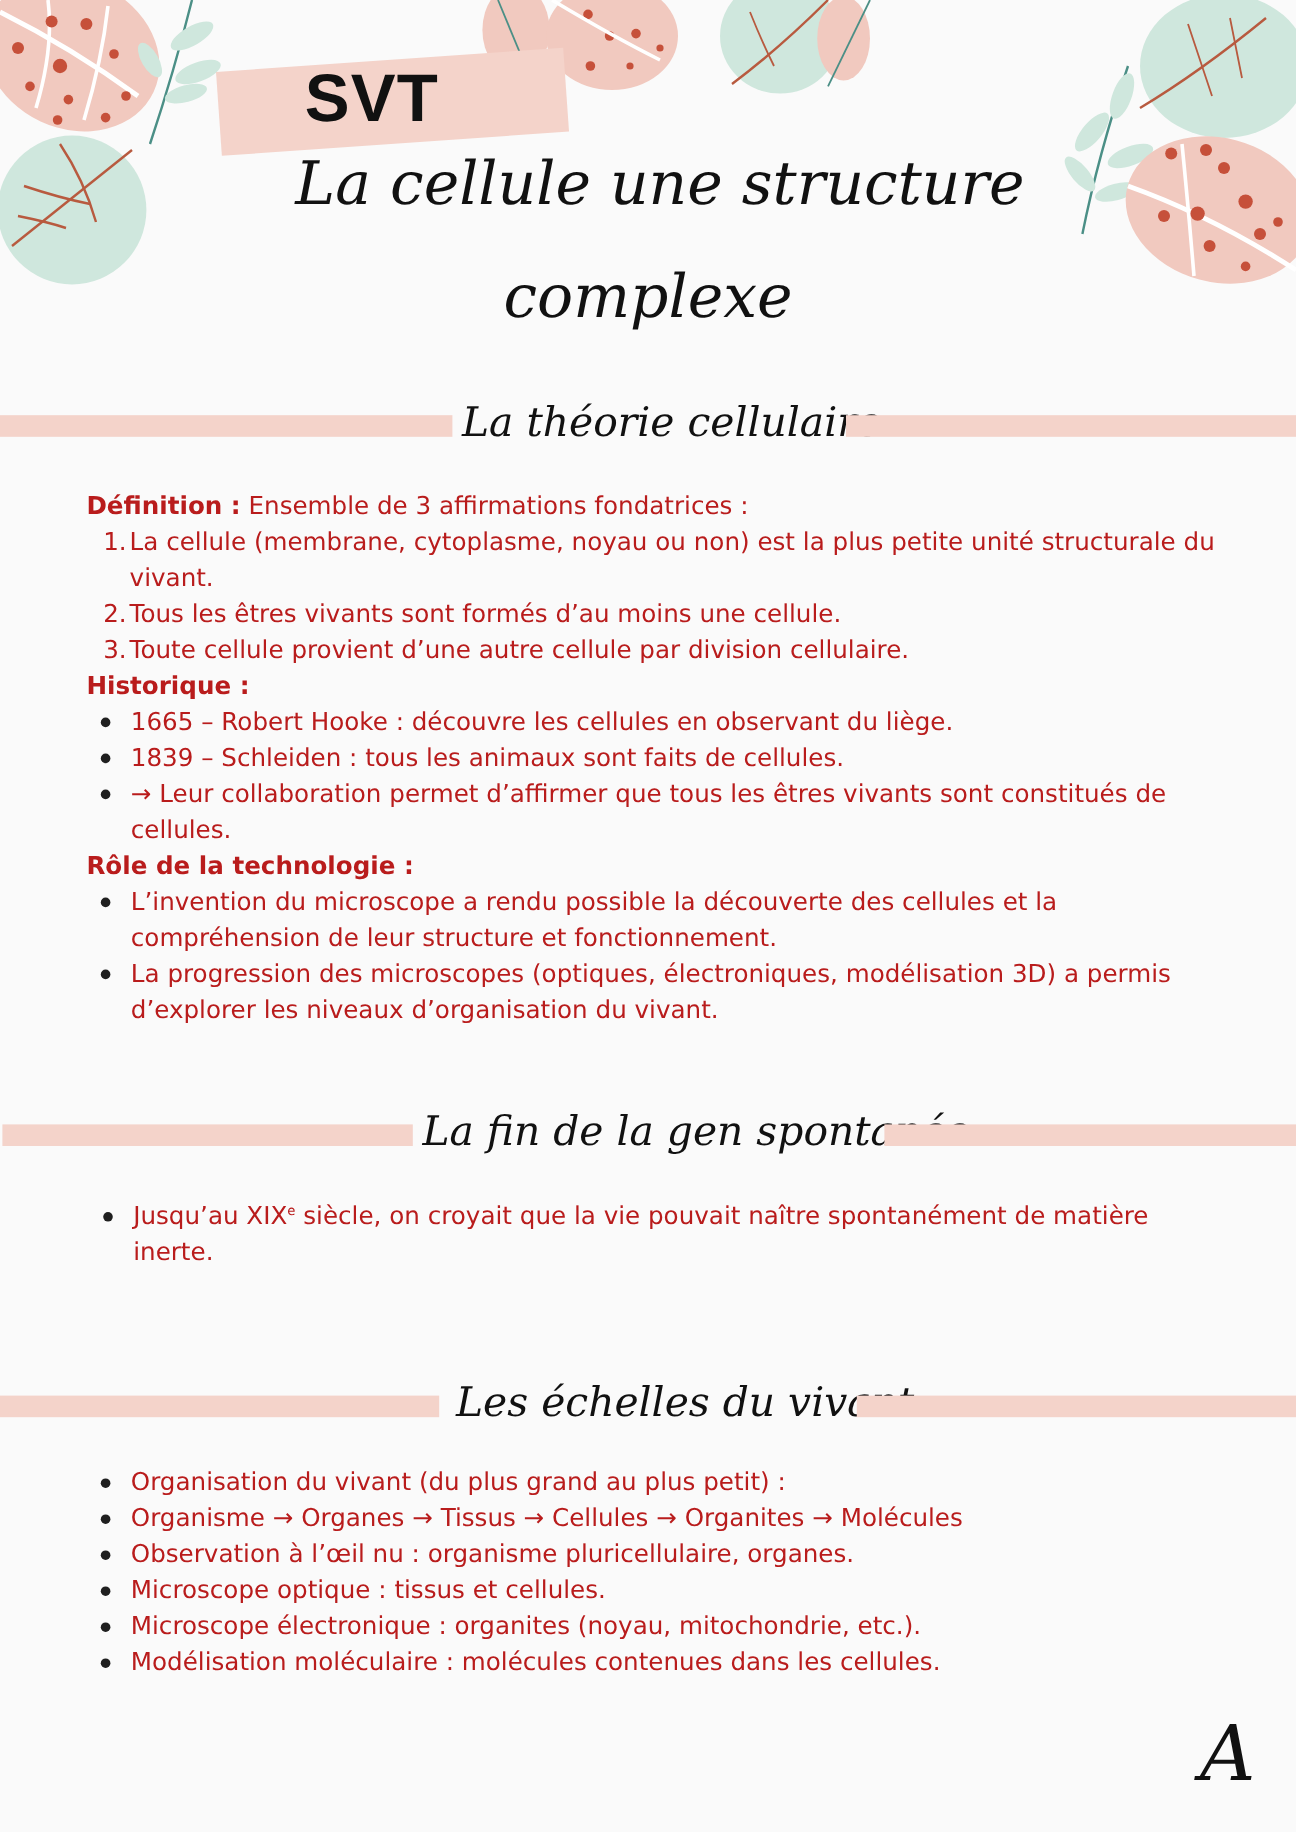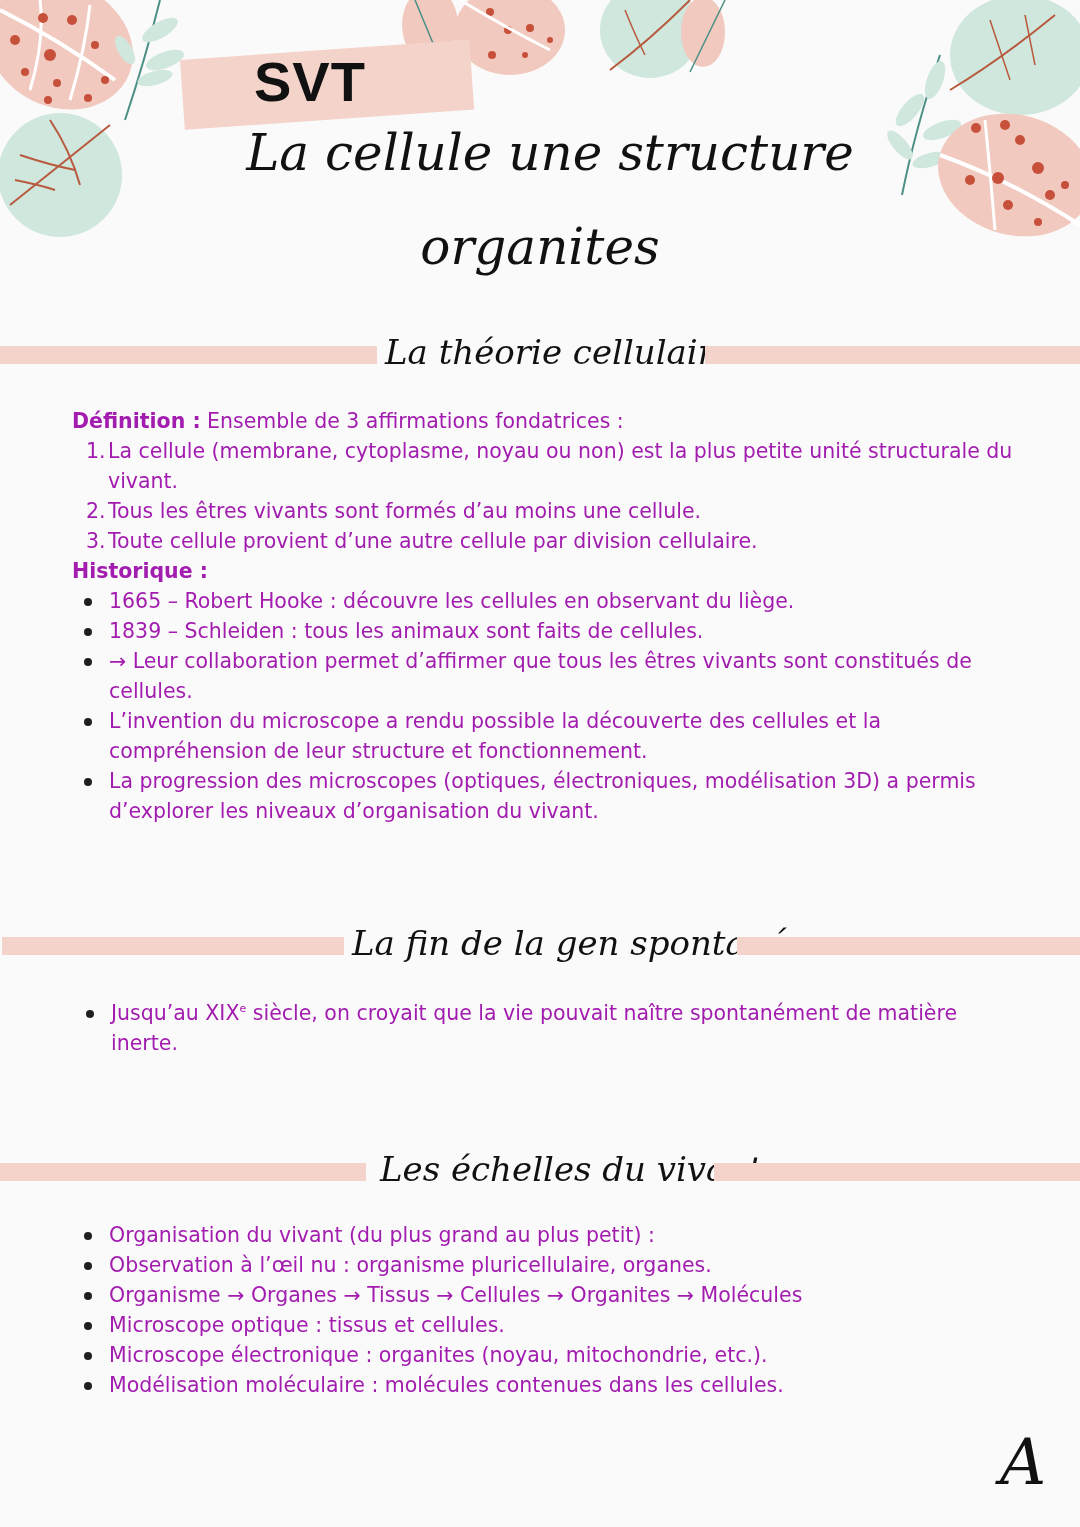--- a/index.html
+++ b/index.html
@@ -28,21 +28,21 @@
     .section-head { position: absolute; left: 0; width: 1080px; height: 60px; }
     .section-head .bar-l, .section-head .bar-r {
       position: absolute; top: 24px; height: 18px; background: #f4d3ca;
     }
     .section-head .label {
       position: absolute; top: 0; font-family: "DejaVu Serif", serif; font-style: italic;
       font-size: 34px; color: #111; white-space: nowrap; line-height: 60px;
     }
     .content {
       position: absolute; left: 72px; width: 950px;
-      font-family: "DejaVu Sans", sans-serif; font-size: 20.5px; line-height: 30px; color: #a21caf;
+      font-family: "DejaVu Sans", sans-serif; font-size: 20.5px; line-height: 30px; color: #b91c1c;
     }
     .content p { margin: 0; }
     .content b { font-weight: 700; }
     ol, ul { margin: 0; padding: 0; list-style: none; }
     ol li { position: relative; padding-left: 36px; }
     ol li .num { position: absolute; left: 14px; top: 0; }
     ul li { position: relative; padding-left: 37px; }
     ul li::before {
       content: ""; position: absolute; left: 12px; top: 12px; width: 8px; height: 8px;
       border-radius: 50%; background: #1f1f1f;
@@ -133,41 +133,42 @@
     <circle cx="170" cy="195" r="5"></circle>
       <circle cx="128" cy="205" r="5"></circle>
       <circle cx="158" cy="222" r="4"></circle>
     <circle cx="185" cy="185" r="4"></circle>
   </g>
 </svg>
 
 <div class="svt-band"></div>
 <div class="svt-label">SVT</div>
 <div class="main-title t1">La cellule une structure</div>
-<div class="main-title t2">organites</div>
+<div class="main-title t2">complexe</div>
 
 <div class="section-head" style="top:322px">
   <div class="bar-l" style="left:0;width:377px"></div>
   <div class="label" style="left:385px">La théorie cellulaire</div>
   <div class="bar-r" style="left:705px;width:375px"></div>
 </div>
 
 <div class="content" style="top:406px">
   <p><b>Définition :</b><span> Ensemble de 3 affirmations fondatrices :</span></p>
   <ol>
     <li><span class="num">1.</span><span>La cellule (membrane, cytoplasme, noyau ou non) est la plus petite unité structurale du vivant.</span></li>
     <li><span class="num">2.</span><span>Tous les êtres vivants sont formés d’au moins une cellule.</span></li>
     <li><span class="num">3.</span><span>Toute cellule provient d’une autre cellule par division cellulaire.</span></li>
   </ol>
   <p><b>Historique :</b></p>
   <ul>
     <li>1665 – Robert Hooke : découvre les cellules en observant du liège.</li>
     <li>1839 – Schleiden : tous les animaux sont faits de cellules.</li>
     <li> → Leur collaboration permet d’affirmer que tous les êtres vivants sont constitués de cellules.</li>
   </ul>
+  <p><b>Rôle de la technologie :</b></p>
   <ul>
     <li>L’invention du microscope a rendu possible la découverte des cellules et la compréhension de leur structure et fonctionnement.</li>
     <li>La progression des microscopes (optiques, électroniques, modélisation 3D) a permis d’explorer les niveaux d’organisation du vivant.</li>
   </ul>
 </div>
 
 <div class="section-head" style="top:913px">
   <div class="bar-l" style="left:2px;width:342px"></div>
   <div class="label" style="left:352px">La fin de la gen spontanée</div>
   <div class="bar-r" style="left:737px;width:343px"></div>
@@ -181,21 +182,21 @@
 
 <div class="section-head" style="top:1139px">
   <div class="bar-l" style="left:0;width:366px"></div>
   <div class="label" style="left:380px">Les échelles du vivant</div>
   <div class="bar-r" style="left:714px;width:366px"></div>
 </div>
 
 <div class="content" style="top:1220px">
   <ul>
     <li>Organisation du vivant (du plus grand au plus petit) :</li>
+    <li> Organisme → Organes → Tissus → Cellules → Organites → Molécules</li>
     <li>Observation à l’œil nu : organisme pluricellulaire, organes.</li>
-    <li> Organisme → Organes → Tissus → Cellules → Organites → Molécules</li>
     <li>Microscope optique : tissus et cellules.</li>
     <li>Microscope électronique : organites (noyau, mitochondrie, etc.).</li>
     <li>Modélisation moléculaire : molécules contenues dans les cellules.</li>
   </ul>
 </div>
 
 <div class="signature">A</div>
 
 </body></html>

